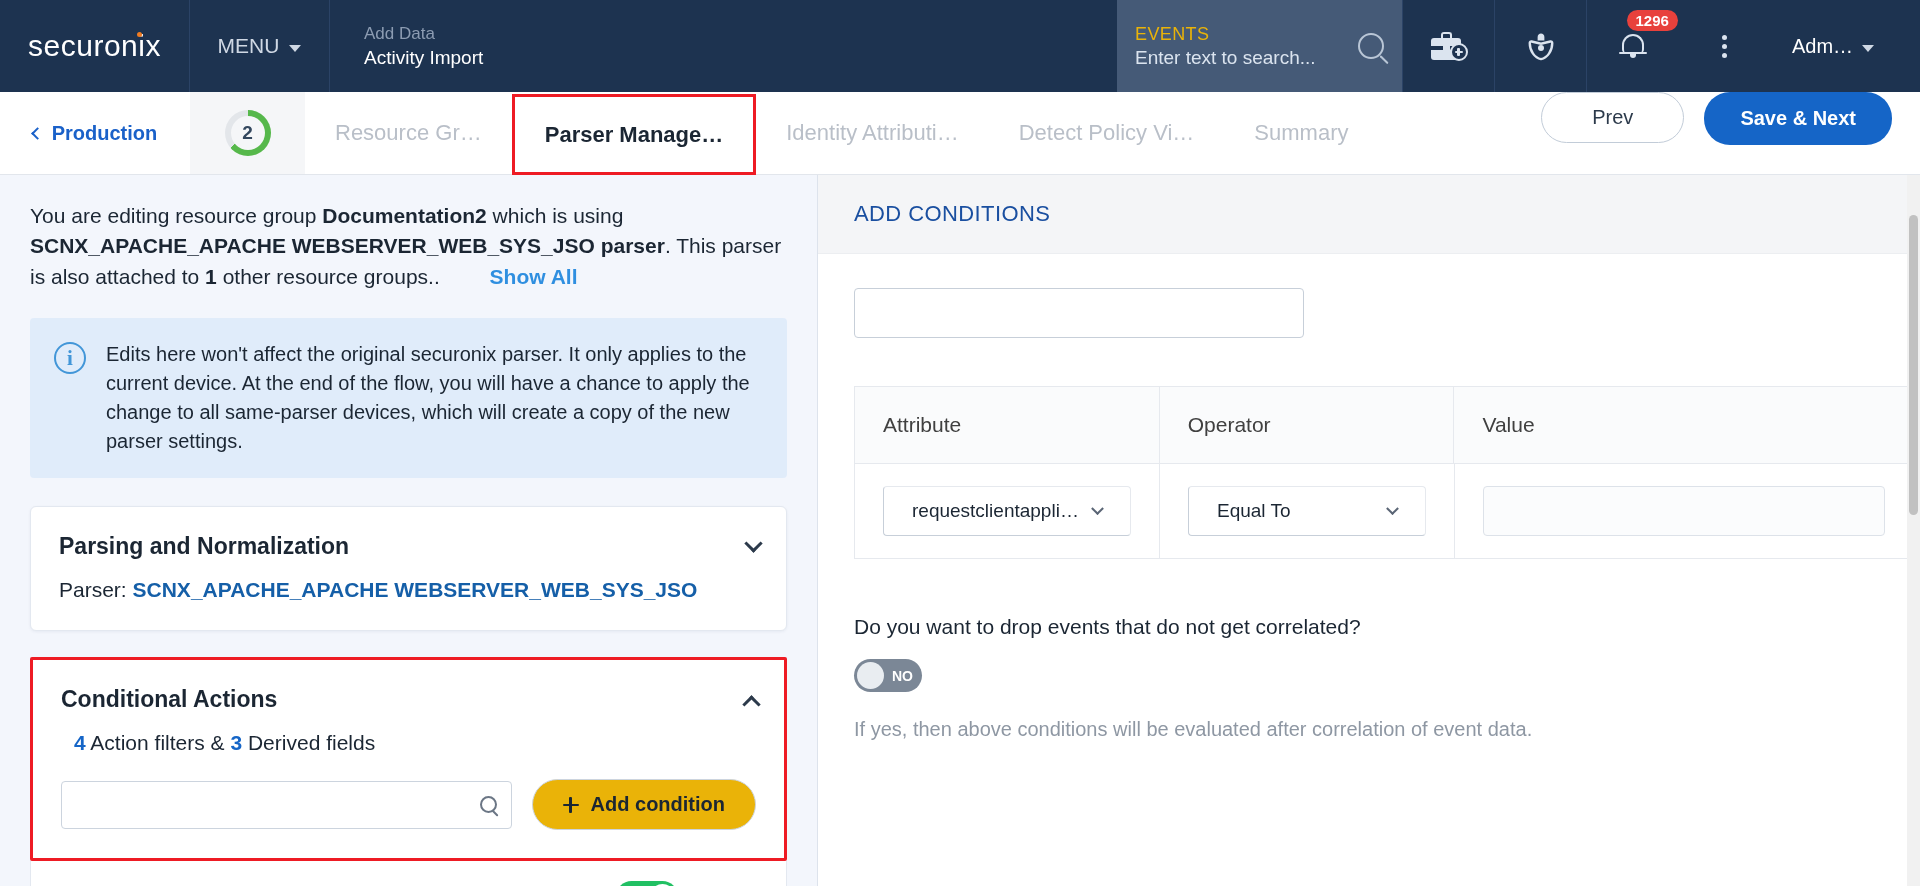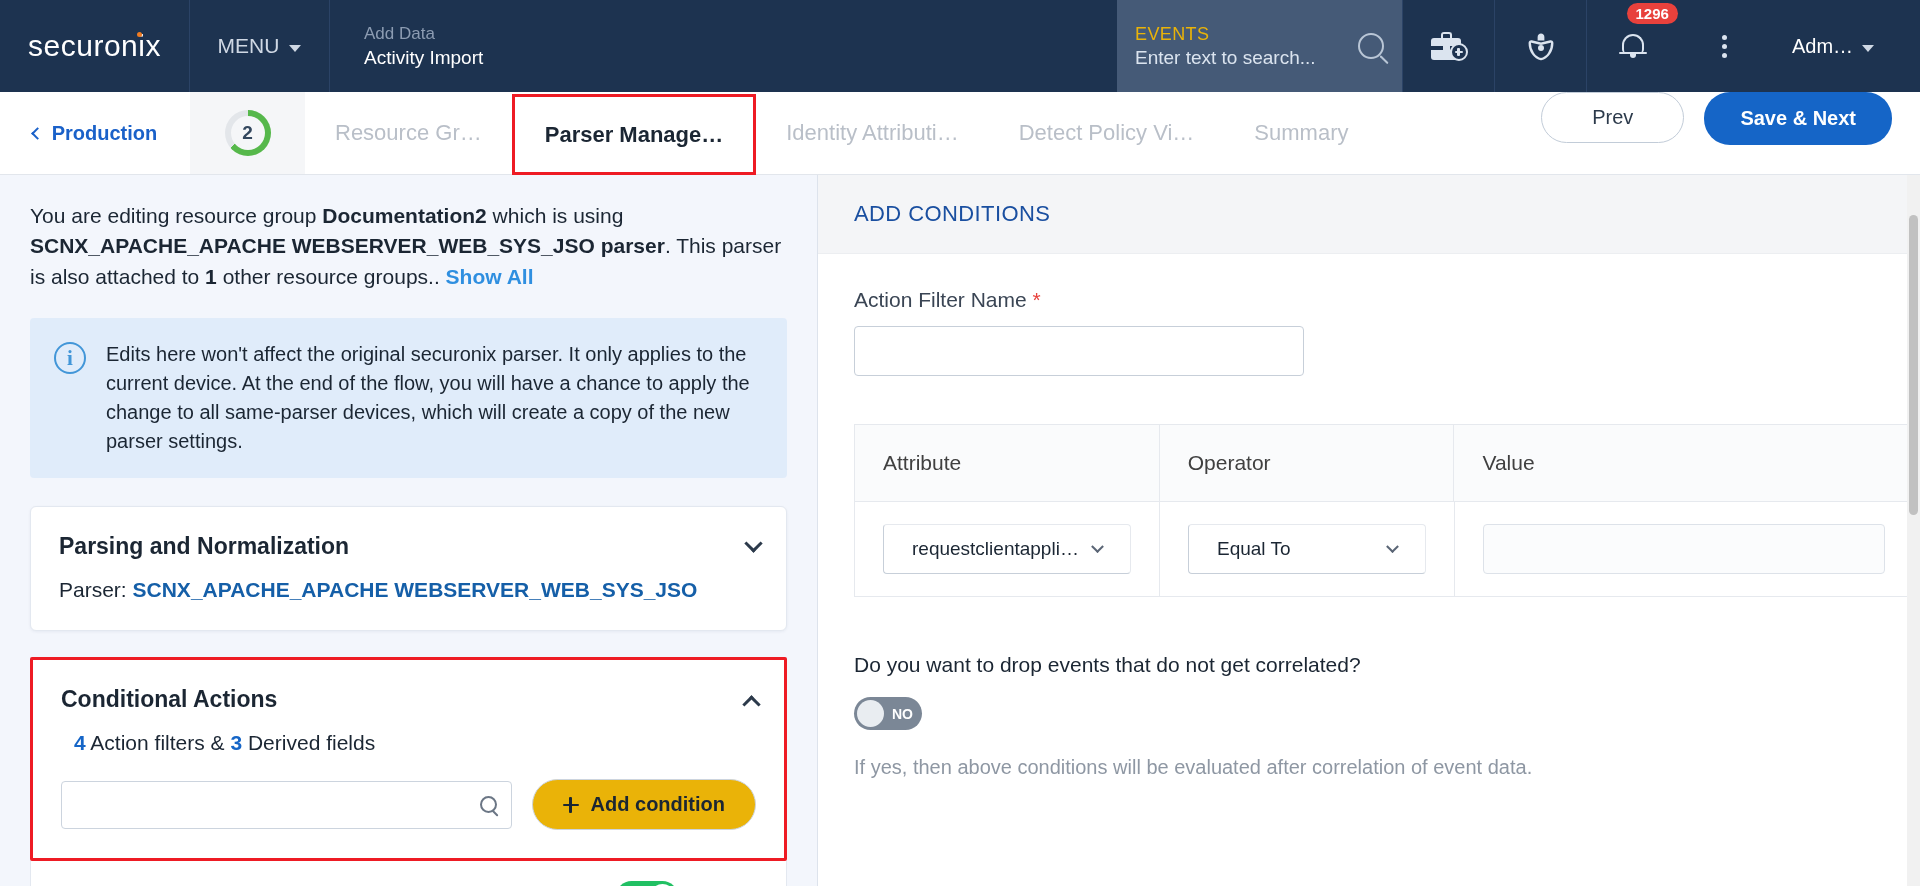--- a/index.html
+++ b/index.html
@@ -119,21 +119,21 @@
   .bell-base {
     position: absolute; bottom: 4px; left: -3px;
     width: 28px; height: 2.4px; background: #dbe4ef; border-radius: 2px;
   }
   .bell-clap {
     position: absolute; bottom: 0px; left: 8px;
     width: 6px; height: 4px; background:#dbe4ef; border-radius:0 0 4px 4px;
   }
   .badge {
     position: absolute;
-    top: 3px; left: 50%;
+    top: 10px; left: 50%;
     transform: translateX(-6px);
     background: #e8413c;
     color: #fff;
     font-size: 15px;
     font-weight: 700;
     border-radius: 11px;
     padding: 2px 9px;
     line-height: 17px;
   }
   .kebab { display:flex; flex-direction:column; gap:4px; }
@@ -271,21 +271,21 @@
   .notice {
     padding: 26px 30px 0 30px;
   }
   .notice p {
     margin: 0;
     font-size: 21px;
     line-height: 1.45;
     color: #1b2633;
   }
   .notice b { font-weight: 700; }
-  .link { color: #2f8fe0; font-weight: 700; cursor: pointer; }
+  .link { color: #2f8fe0; font-weight: 700; cursor: pointer; margin-left: 44px; }
 
   .infobox {
     margin: 26px 30px 0 30px;
     background: #e0ecfa;
     border-radius: 4px;
     display: flex;
     gap: 20px;
     padding: 22px 24px;
   }
   .info-ic {
@@ -709,24 +709,20 @@
       </svg>
     </div>
   </div>
 
   <div class="right-panel">
     <div class="rp-head">
       <h2>ADD CONDITIONS</h2>
     </div>
 
     <div class="rp-body">
-      <div class="field-label">
-        <span>Action Filter Name</span>
-        <span class="req">*</span>
-      </div>
       <input class="text-input" type="text" placeholder="" style="">
 
       <div class="cond-table">
         <div class="ct-head">
           <div class="col-a">Attribute</div>
           <div class="col-b">Operator</div>
           <div class="col-c">Value</div>
         </div>
         <div class="ct-row">
           <div class="col-a">

